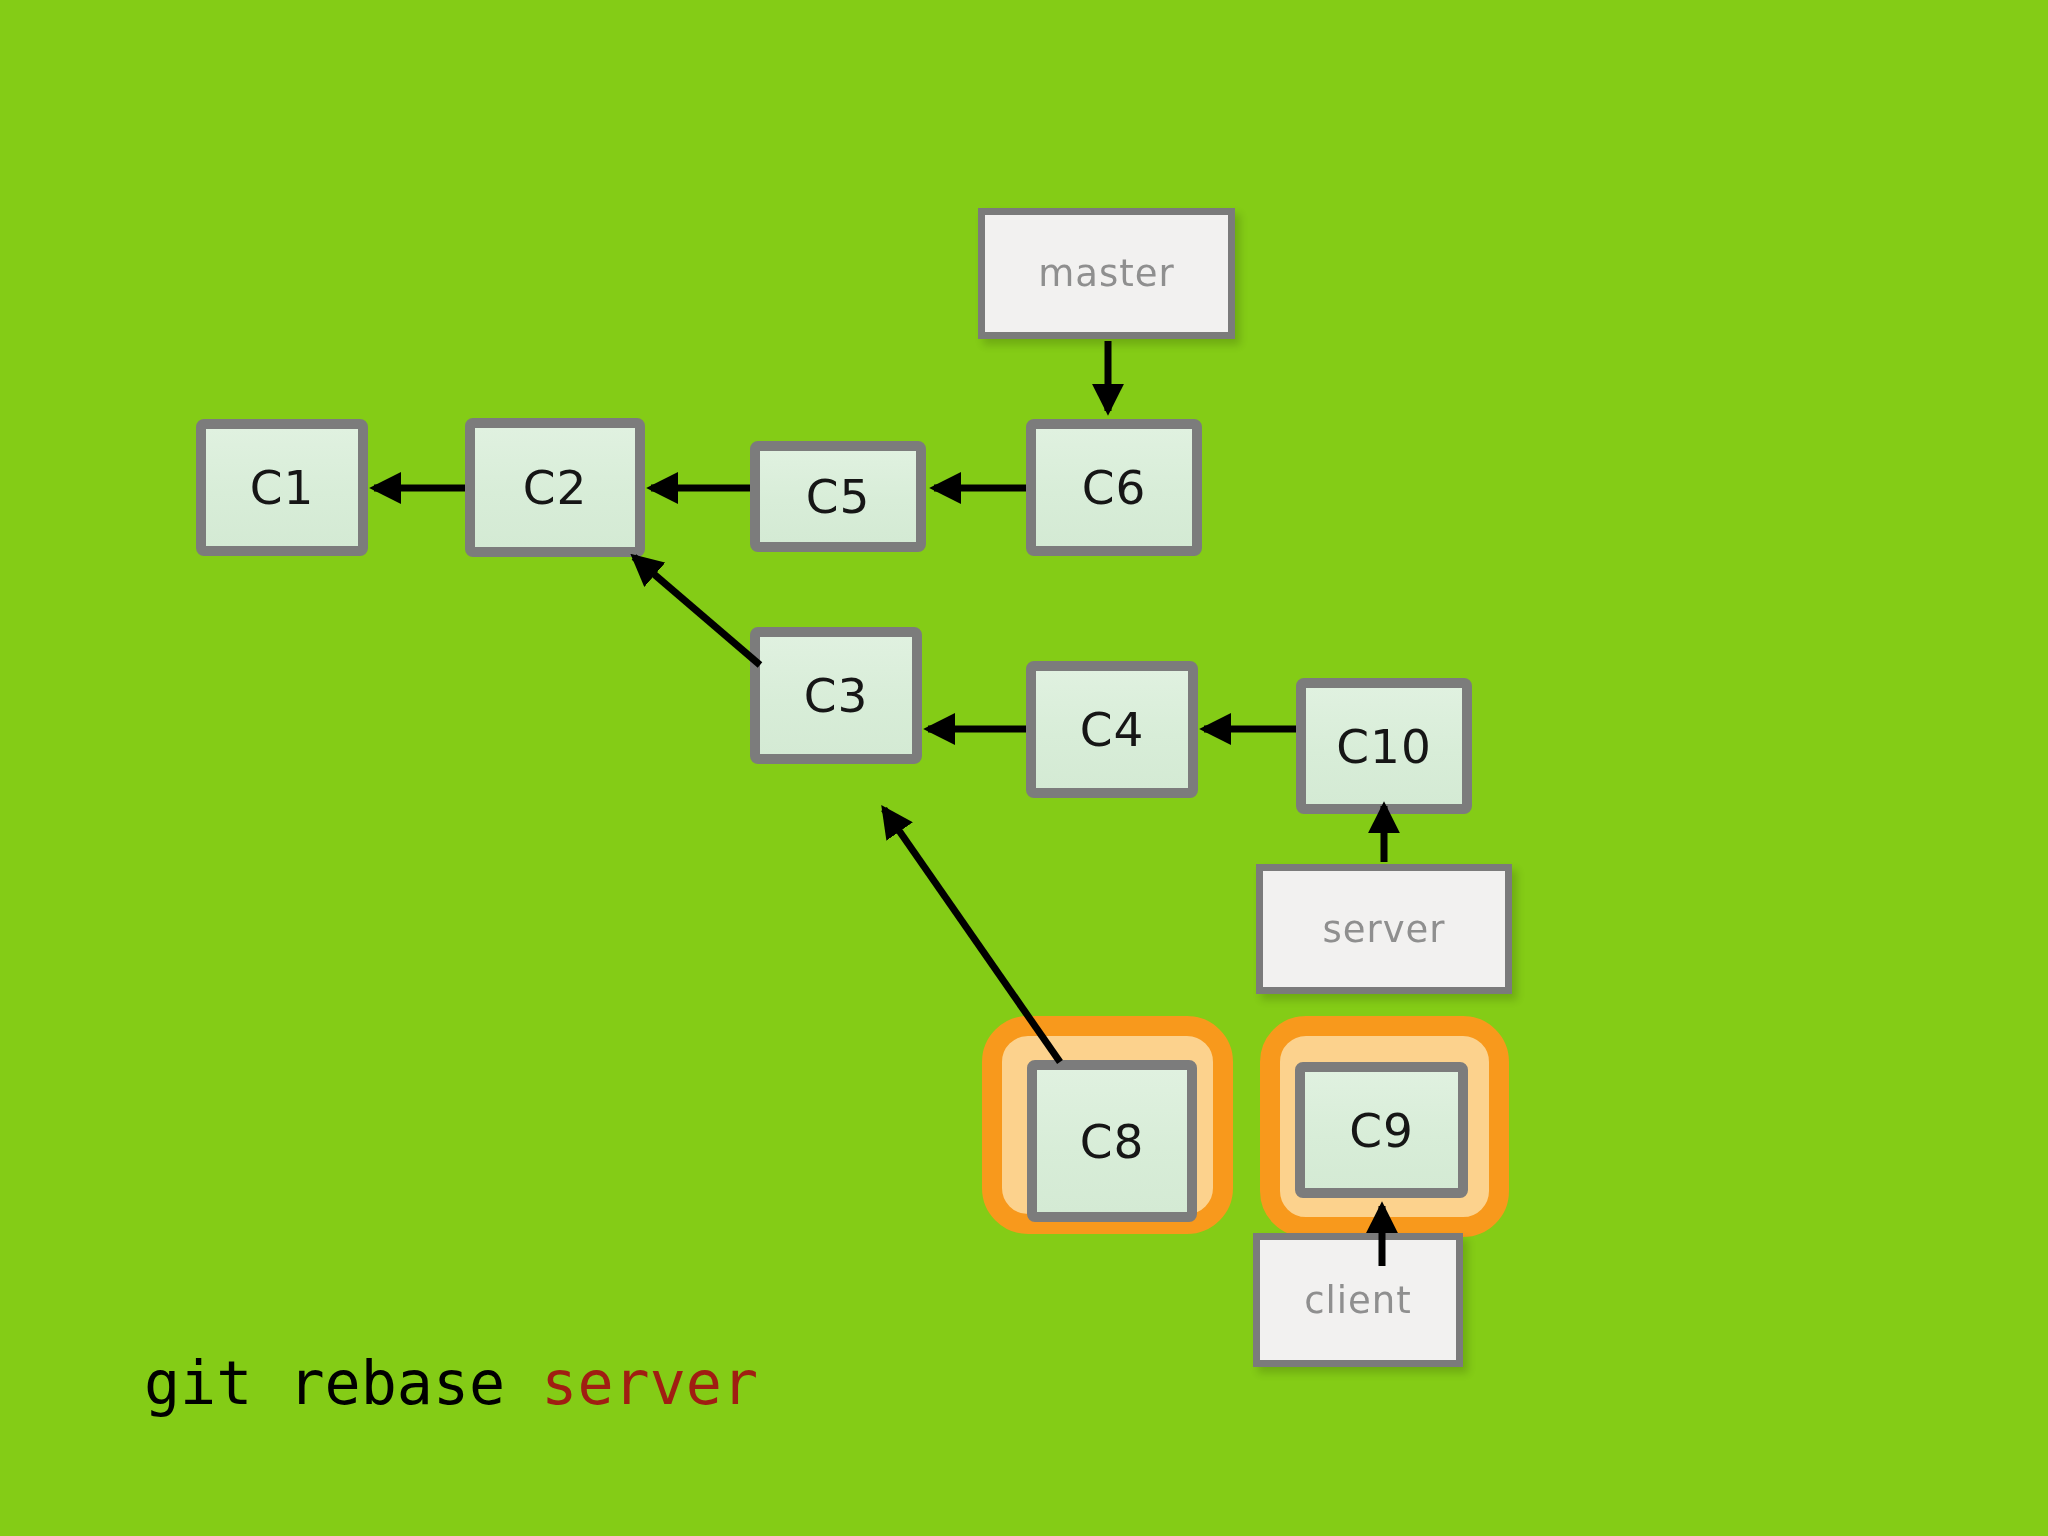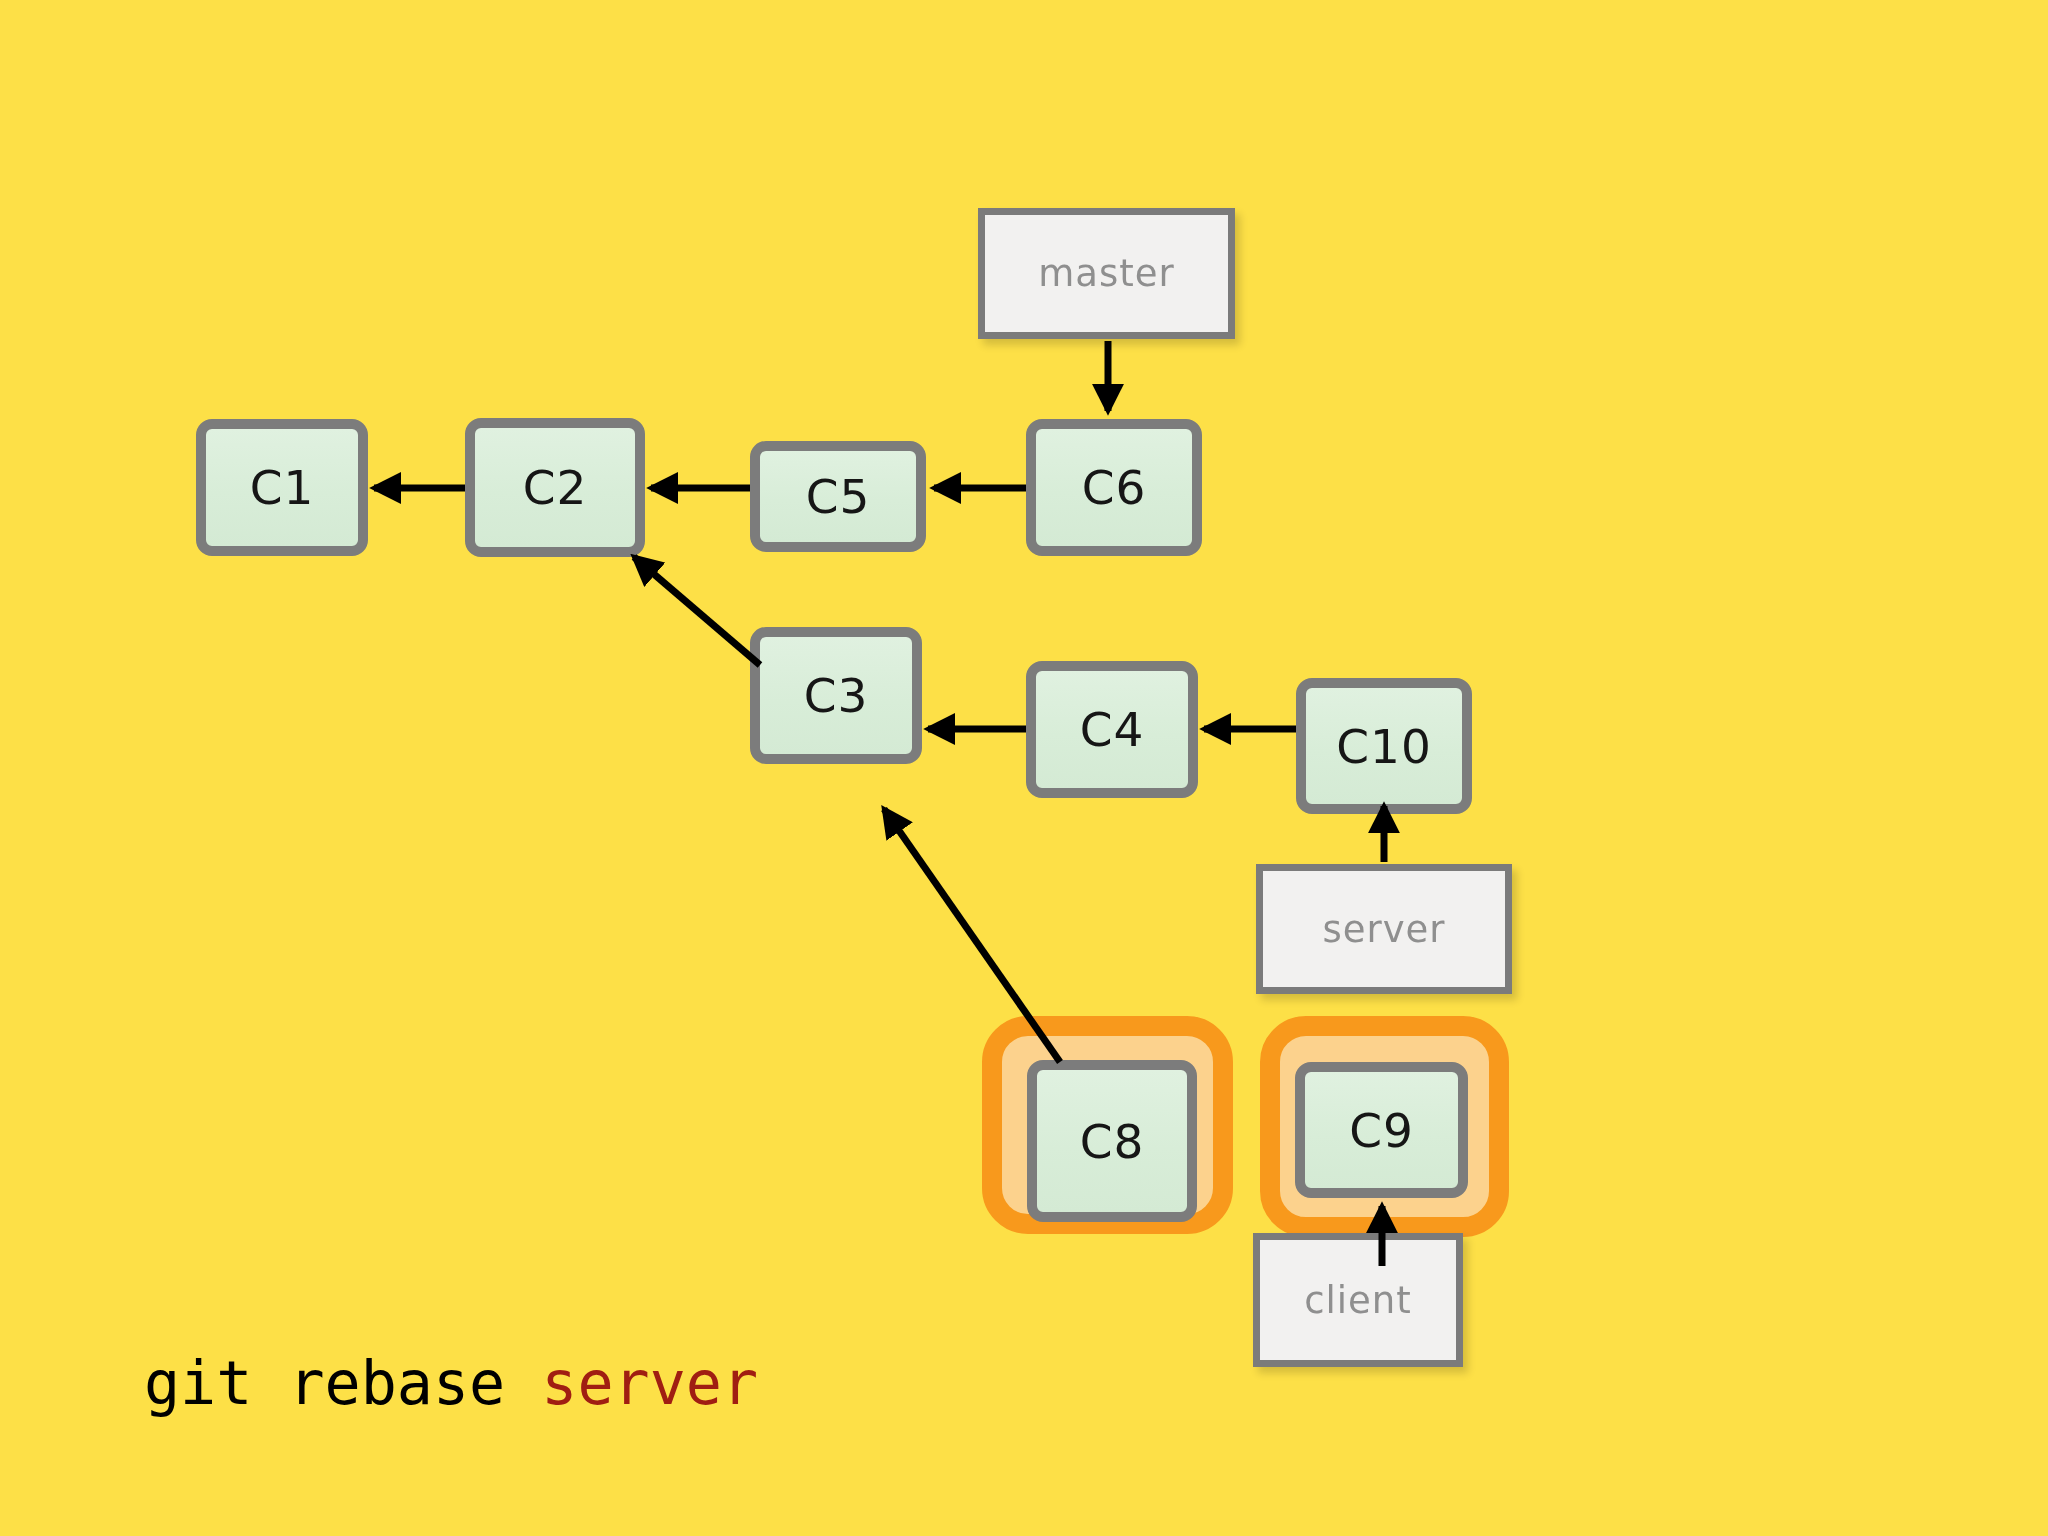--- a/index.html
+++ b/index.html
@@ -1,24 +1,24 @@
 <!DOCTYPE html>
 <html><head>
 <meta charset="utf-8">
 <style>
   html,body{margin:0;padding:0;background:#ffffff;}
   .canvas{
-    position:relative;width:2048px;height:1536px;background:#fde047;overflow:hidden;
+    position:relative;width:2048px;height:1536px;background:#84cc16;overflow:hidden;
     font-family:"DejaVu Sans","Liberation Sans",sans-serif;
   }
   .edges{position:absolute;left:0;top:0;width:2048px;height:1536px;z-index:5;pointer-events:none;}
   
   .commit{
     position:absolute;box-sizing:border-box;z-index:3;
-    border:10px solid #7c7c7c;border-radius:16px;
+    border:10px solid #7c7c7c;border-radius:8px;
     background:linear-gradient(180deg,#e0f1e0 0%,#d8edd8 55%,#d4ead4 100%);
     display:flex;align-items:center;justify-content:center;
     font-size:47px;color:#161616;letter-spacing:1px;
   }
   
   .highlight{
     position:absolute;box-sizing:border-box;z-index:2;
     border:20px solid #f8991c;border-radius:46px;background:#fcd28d;
   }
   

